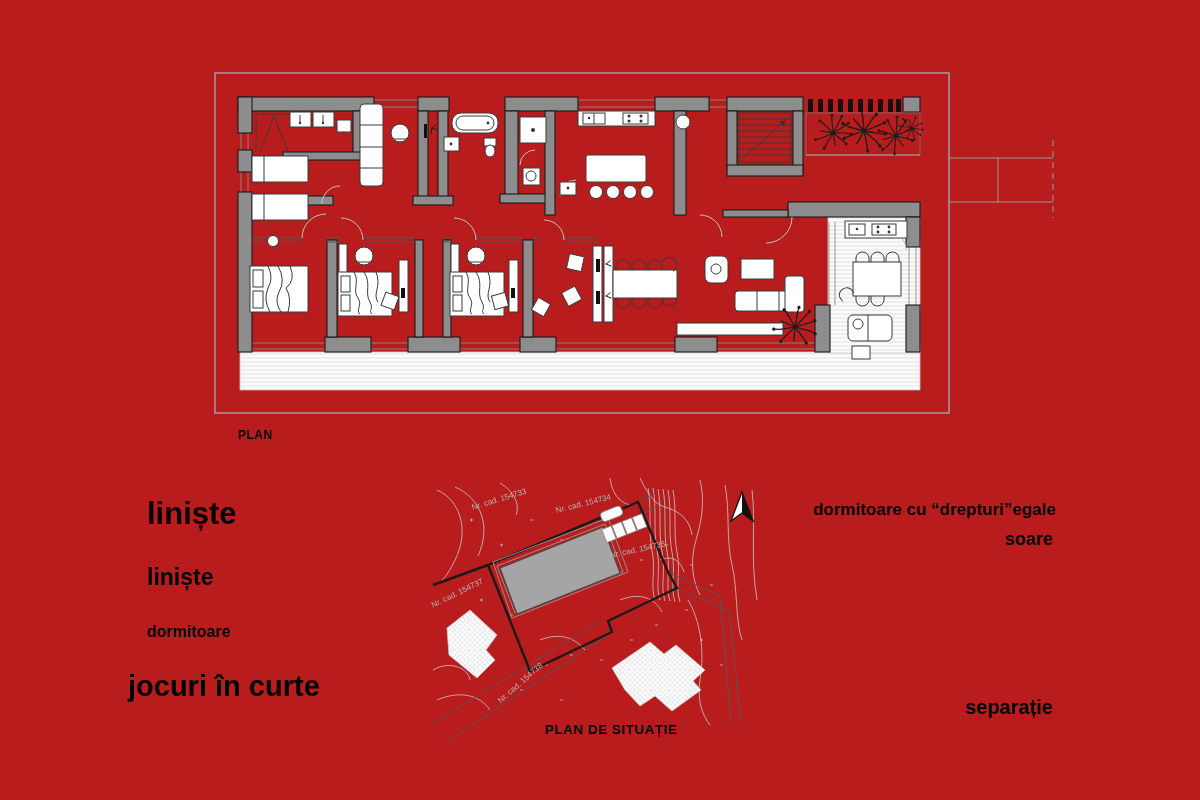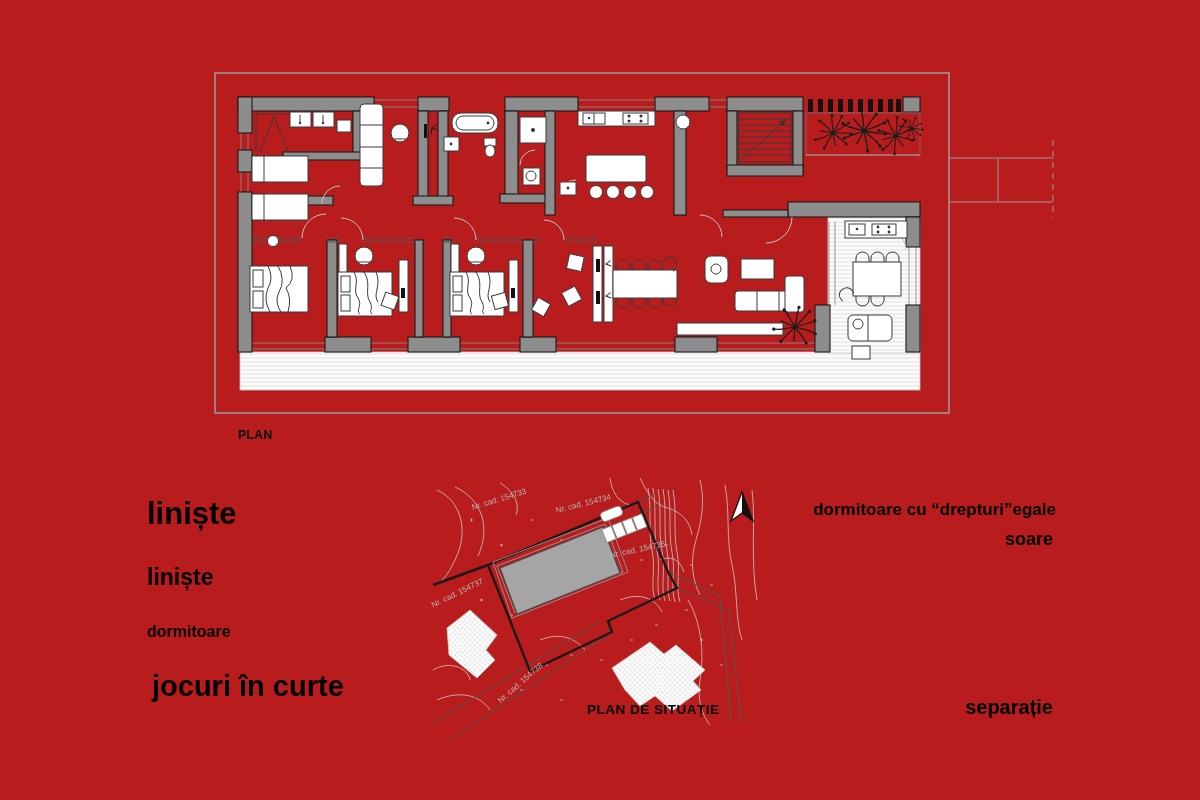--- a/index.html
+++ b/index.html
@@ -22,26 +22,26 @@
   .road{fill:none;stroke:#555;stroke-width:1;}
   .bound{fill:none;stroke:#1a1a1a;stroke-width:2.4;stroke-linejoin:miter;}
   .nb{fill:url(#hatchX);stroke:#c9c9c9;stroke-width:0.8;}
   .sbuild{fill:#a5a5a5;stroke:#4a4a4a;stroke-width:1.2;}
   .envel{fill:none;stroke:#9a9a9a;stroke-width:0.9;}
   .grid{fill:#fff;stroke:#888;stroke-width:0.8;}
 
   
   .lbl{position:absolute;font-weight:bold;white-space:nowrap;}
   .plan-label{left:238px;top:428px;font-size:12px;letter-spacing:0.5px;}
-  .site-label{left:545px;top:702px;font-size:13.5px;letter-spacing:0.5px;margin-left:42px;}
+  .site-label{left:545px;top:722px;font-size:13.5px;letter-spacing:0.5px;}
   .kw{position:absolute;font-weight:bold;white-space:nowrap;}
   .kw-lumina{left:147px;top:496px;font-size:31px;}
   .kw-liniste{left:147px;top:564px;font-size:23px;}
   .kw-ierarhizare{left:147px;top:623px;font-size:16px;}
-  .kw-jocuri{left:152px;top:670px;font-size:29px;}
+  .kw-jocuri{left:128px;top:670px;font-size:29px;}
   .kw-right{right:147px;text-align:right;}
   .kw-dorm{top:500px;font-size:17px;right:144px;}
   .kw-soare{top:529px;font-size:18px;}
   .kw-intimitate{top:584px;font-size:29px;}
   .kw-separatie{top:676px;font-size:20px;margin-top:20px;}
   .cad{position:absolute;color:#b5b5b5;font-size:8px;font-weight:normal;
        white-space:nowrap;transform-origin:left center;}
   .cad1{left:472px;top:503px;transform:rotate(-17deg);}
   .cad2{left:556px;top:506px;transform:rotate(-14deg);}
   .cad3{left:610px;top:551px;transform:rotate(-12deg);}

